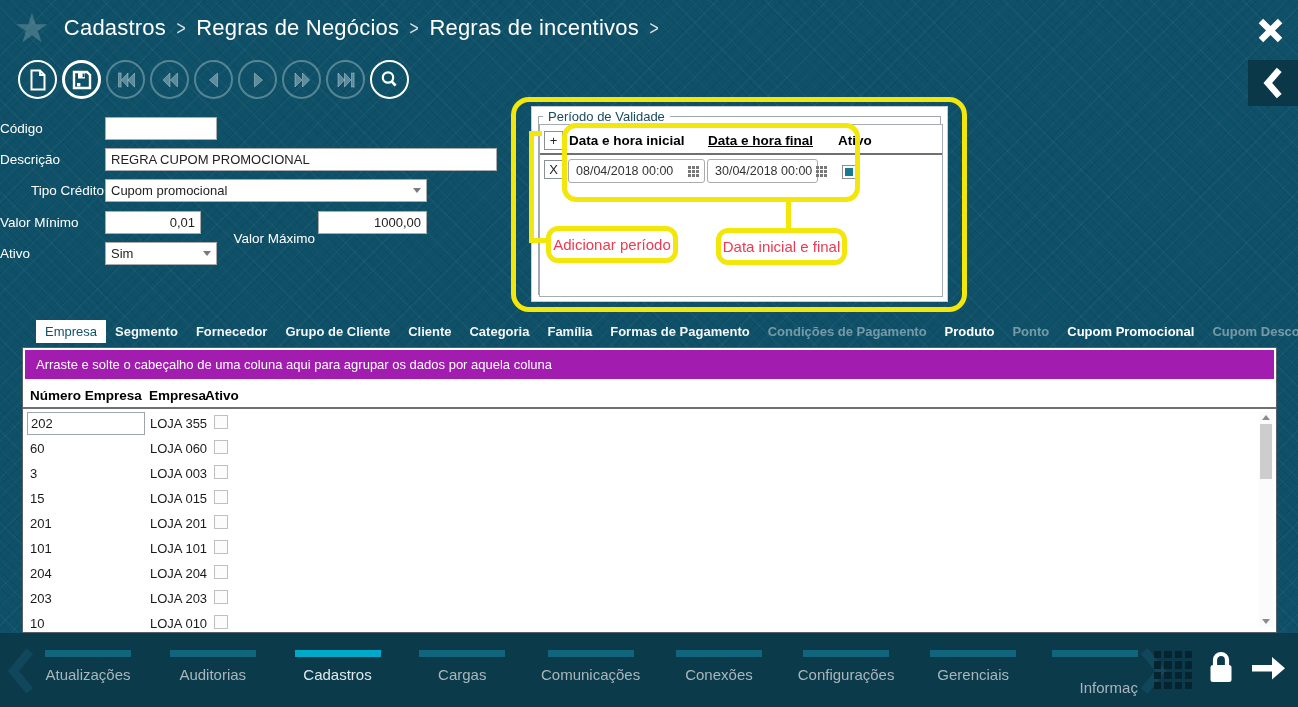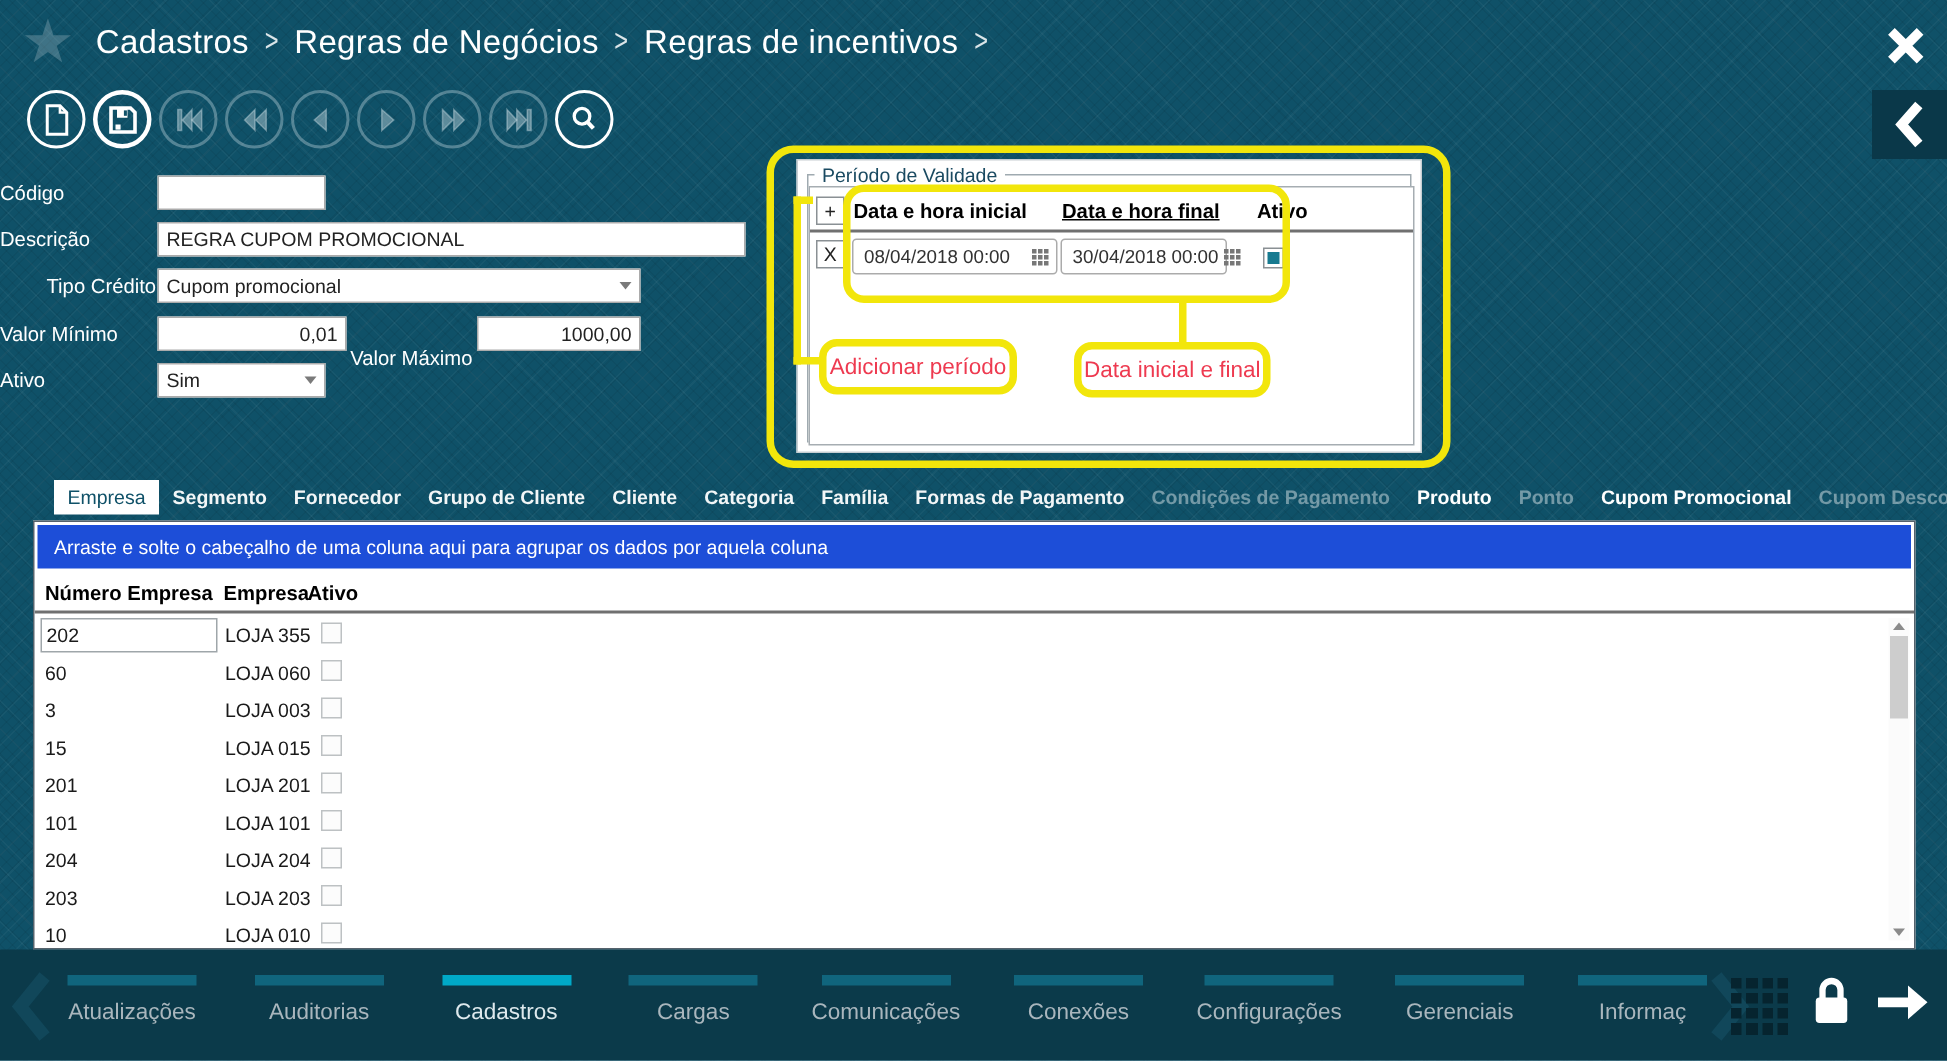--- a/index.html
+++ b/index.html
@@ -54,21 +54,21 @@
   .ann-fill{position:absolute; background:#F2E60B; pointer-events:none;}
   .ann-text{display:flex; align-items:center; justify-content:center; color:#EE3A50; font-size:15px; white-space:nowrap;}
   
   .tabs{position:absolute; left:22px; top:320px; height:23px; display:flex; align-items:stretch; font-size:13px; padding-left:14px;}
   .tab{display:flex; align-items:center; padding:0 9px; color:rgba(255,255,255,0.95); font-weight:600; white-space:nowrap;}
   .tab.t-active{background:#fff; color:#0F5168; font-weight:400;}
   .tab.t-strong{color:#fff; font-weight:700;}
   .tab.t-dim{color:rgba(255,255,255,0.42);}
   
   .grid{position:absolute; left:22px; top:347px; width:1255px; height:286px; background:#fff; border:1px solid #55626C; overflow:hidden;}
-  .grouphint{position:absolute; left:2px; right:2px; top:2px; height:29px; background:#1d4ed8; color:#fff; font-size:13px; display:flex; align-items:center; padding-left:11px;}
+  .grouphint{position:absolute; left:2px; right:2px; top:2px; height:29px; background:#a21caf; color:#fff; font-size:13px; display:flex; align-items:center; padding-left:11px;}
   .ghead{position:absolute; left:0; right:0; top:33px; height:28px; border-bottom:2px solid #707070;}
   .gth{position:absolute; top:7px; font-size:13.5px; font-weight:bold; color:#000;}
   .grows{position:absolute; left:0; right:18px; top:63px; bottom:0;}
   .grow{position:relative; height:25px; font-size:13px; color:#1a1a1a;}
   .grow .c1{position:absolute; left:7px; top:5px;}
   .grow .c2{position:absolute; left:127px; top:5px;}
   .grow .cb{position:absolute; left:191px; top:4px; width:14px; height:14px; border:1px solid #BDC1C3; background:#FCFCFC;}
   .grow.sel .c1{left:4px; top:1px; width:118px; height:23px; border:1px solid #9FA6AA; padding:3px 0 0 3px;}
   .vscroll{position:absolute; right:3px; top:64px; bottom:5px; width:14px; background:#FBFBFB;}
   .vs-arrow{position:absolute; left:3px; width:0; height:0; border-left:4px solid transparent; border-right:4px solid transparent;}
@@ -79,21 +79,21 @@
   .bottombar{position:absolute; left:0; top:633px; width:1298px; height:74px; background:#0B3A4A;}
   .bb-chevron{position:absolute; top:14px;}
   .bb-chev-left{left:6px;}
   .bb-chev-right{left:1138px;}
   .bnav{position:absolute; left:42px; top:0; width:1096px; height:74px; display:flex; justify-content:space-between; overflow:hidden;}
   .nav-item{display:flex; flex-direction:column; align-items:center; padding-top:17px; min-width:92px;}
   .nav-bar{width:86px; height:7px; background:#10657D; margin-bottom:9px;}
   .nav-label{font-size:15px; color:#A9B6BD; white-space:nowrap;}
   .nav-item.active .nav-bar{background:#00A9C8;}
   .nav-item.active .nav-label{color:#DEE9ED;}
-  .nav-item.clip{min-width:60px; max-width:96px; overflow:hidden; align-items:center;}
+  .nav-item.clip{min-width:60px; max-width:96px; overflow:hidden; align-items:flex-end;gap:13px;}
   .bb-icons{position:absolute; right:10px; top:15px; display:flex; align-items:center; gap:13px;}
   .grid-icon{width:38px; height:38px; display:grid; grid-template-columns:repeat(4,1fr); grid-template-rows:repeat(4,1fr); gap:3px;}
   .grid-icon i{background:#06242F; display:block;}
 </style>
 </head>
 <body>
 
 <div class="stage">
 
   <div class="crumb">
@@ -186,21 +186,21 @@
       <span>REGRA CUPOM PROMOCIONAL</span>
     </div>
 
   <span class="flabel" style="top:183px;margin-left:31px;">Tipo Crédito</span>
   <div class="fbox sel" style="left:105px; top:179px; width:322px;">
     <span>Cupom promocional</span>
       <span class="dd-arrow"></span>
   </div>
 
   <span class="flabel" style="top:215px;">Valor Mínimo</span>
-  <div class="fbox num" style="left:105px; top:211px; width:126px;">
+  <div class="fbox num" style="left:105px; top:211px; width:96px;">
       <span>0,01</span>
     </div>
   <span class="flabel2" style="left:220px; top:231px; width:95px;">Valor Máximo</span>
   <div class="fbox num" style="left:318px; top:211px; width:109px;">
       <span>1000,00</span>
     </div>
 
   <span class="flabel" style="top:246px;">Ativo</span>
   <div class="fbox sel" style="left:105px; top:242px; width:112px;">
     <span>Sim</span>

